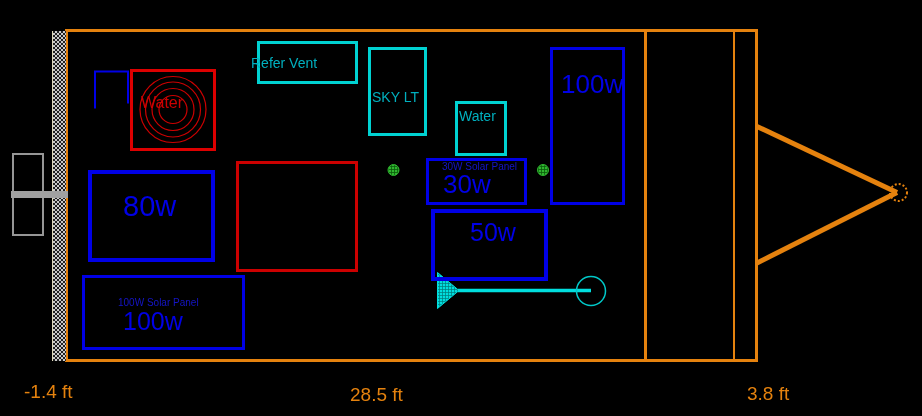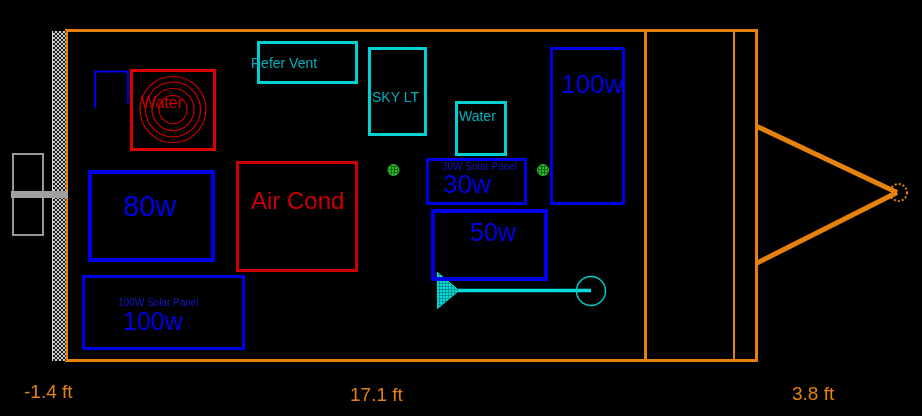--- a/index.html
+++ b/index.html
@@ -78,26 +78,25 @@
   <div class="box" style="left:549.5px;top:46.5px;width:75px;height:158px;border:3px solid #0000e6;"></div>
   <div class="box" style="left:87.5px;top:170px;width:127px;height:92px;border:4px solid #0000e6;"></div>
   <div class="box" style="left:81.5px;top:274.5px;width:163px;height:75.5px;border:3.5px solid #0000e6;"></div>
   <div class="box" style="left:430.5px;top:209px;width:117px;height:72px;border:4px solid #0000e6;"></div>
   <div class="box" style="left:236px;top:161px;width:122px;height:111px;border:3px solid #cc0000;"></div>
 
   <div class="lbl red" style="left:141px;top:95px;font-size:16px;">Water</div>
   <div class="lbl cyan-t" style="left:251px;top:56px;font-size:14px;">Refer Vent</div>
   <div class="lbl cyan-t" style="left:372px;top:90px;font-size:14px;">SKY LT</div>
   <div class="lbl cyan-t" style="left:459px;top:109px;font-size:14px;">Water</div>
-  <div class="lbl red" style="left:251px;top:189px;font-size:24px;">Air Cond</div>
   <div class="lbl blue" style="left:123px;top:192px;font-size:29px;">80w</div>
   <div class="lbl blue-sm" style="left:118px;top:298px;font-size:10px;">100W Solar Panel</div>
   <div class="lbl blue" style="left:123px;top:309px;font-size:25px;">100w</div>
   <div class="lbl blue-sm" style="left:442px;top:162px;font-size:10px;">30W Solar Panel</div>
   <div class="lbl blue" style="left:443px;top:171px;font-size:26px;">30w</div>
   <div class="lbl blue" style="left:470px;top:220px;font-size:25px;">50w</div>
   <div class="lbl blue" style="left:561px;top:71px;font-size:26px;">100w</div>
 
   <div class="lbl orange-t" style="left:24px;top:382px;font-size:19px;">-1.4 ft</div>
-  <div class="lbl orange-t" style="left:350px;top:385px;font-size:19px;">17.1 ft</div>
-  <div class="lbl orange-t" style="left:792px;top:384px;font-size:19px;">3.8 ft</div>
+  <div class="lbl orange-t" style="left:350px;top:385px;font-size:19px;">28.5 ft</div>
+  <div class="lbl orange-t" style="left:747px;top:384px;font-size:19px;">3.8 ft</div>
 
 </div>
 
 </body></html>

